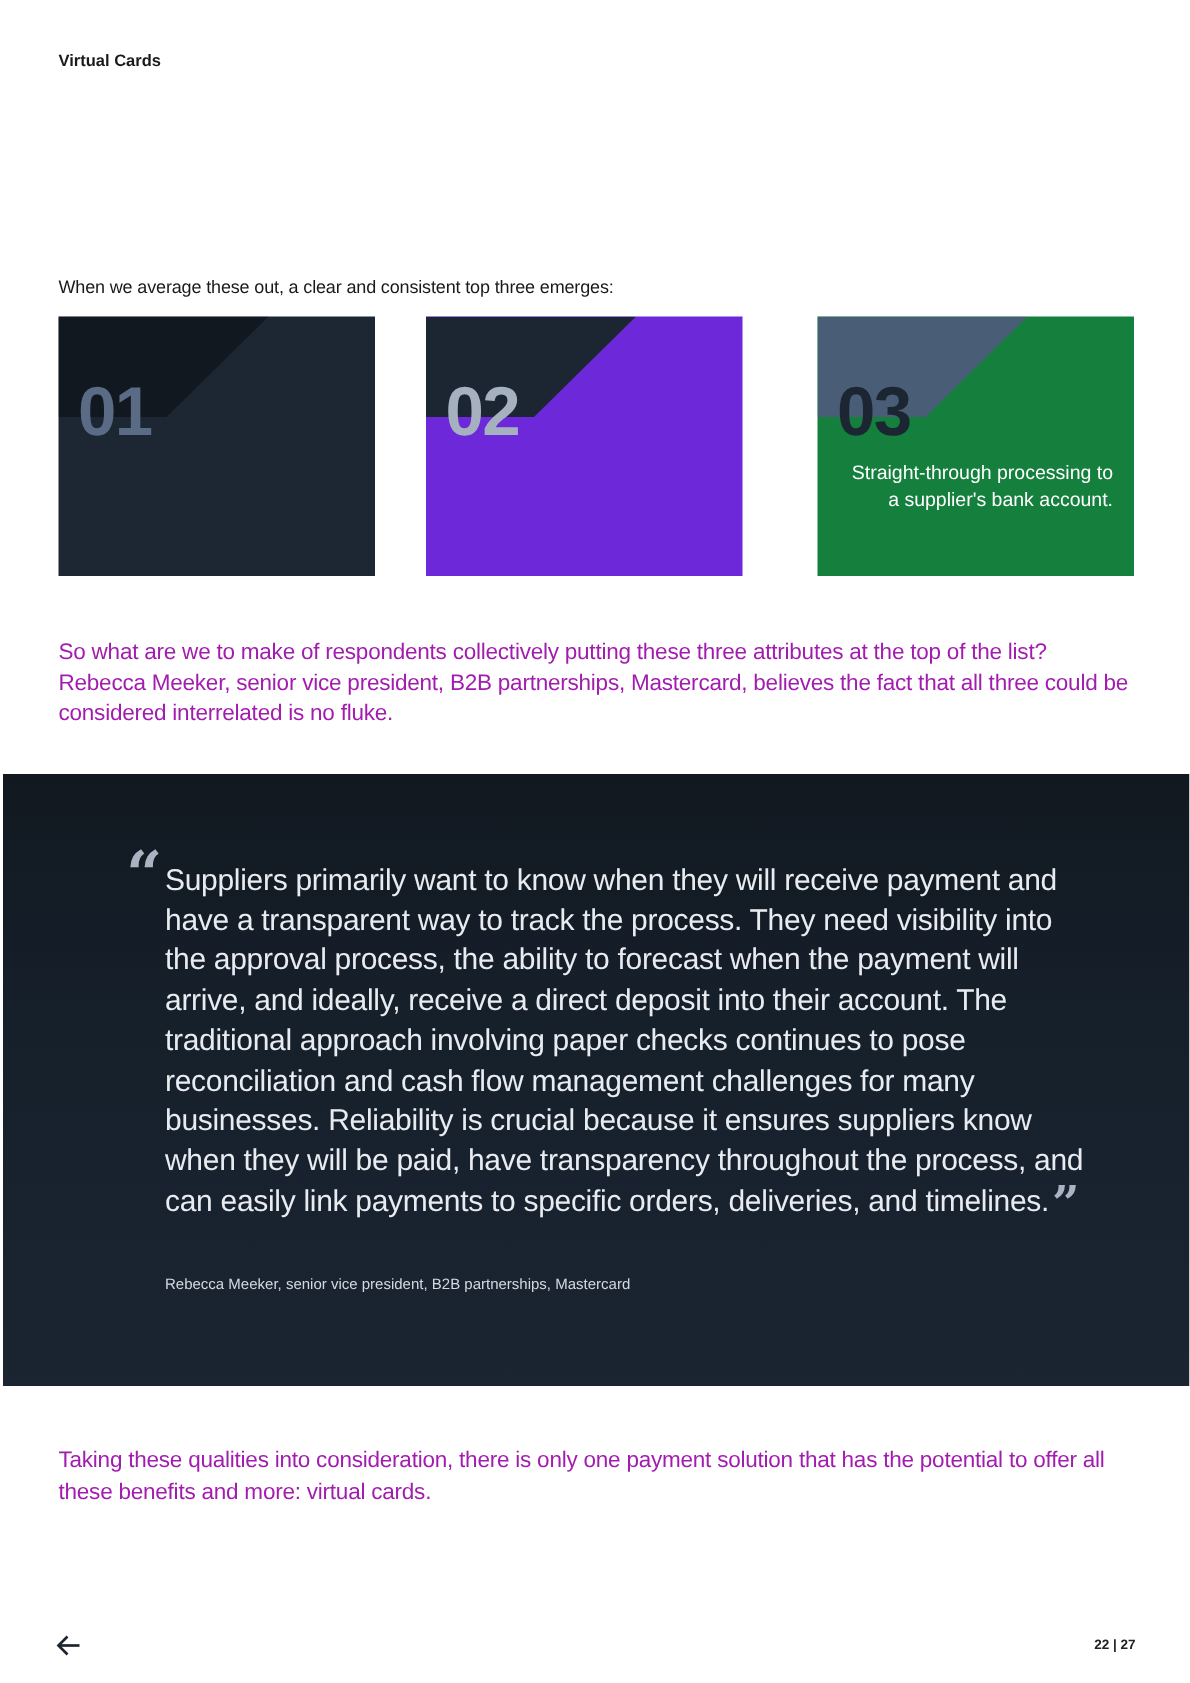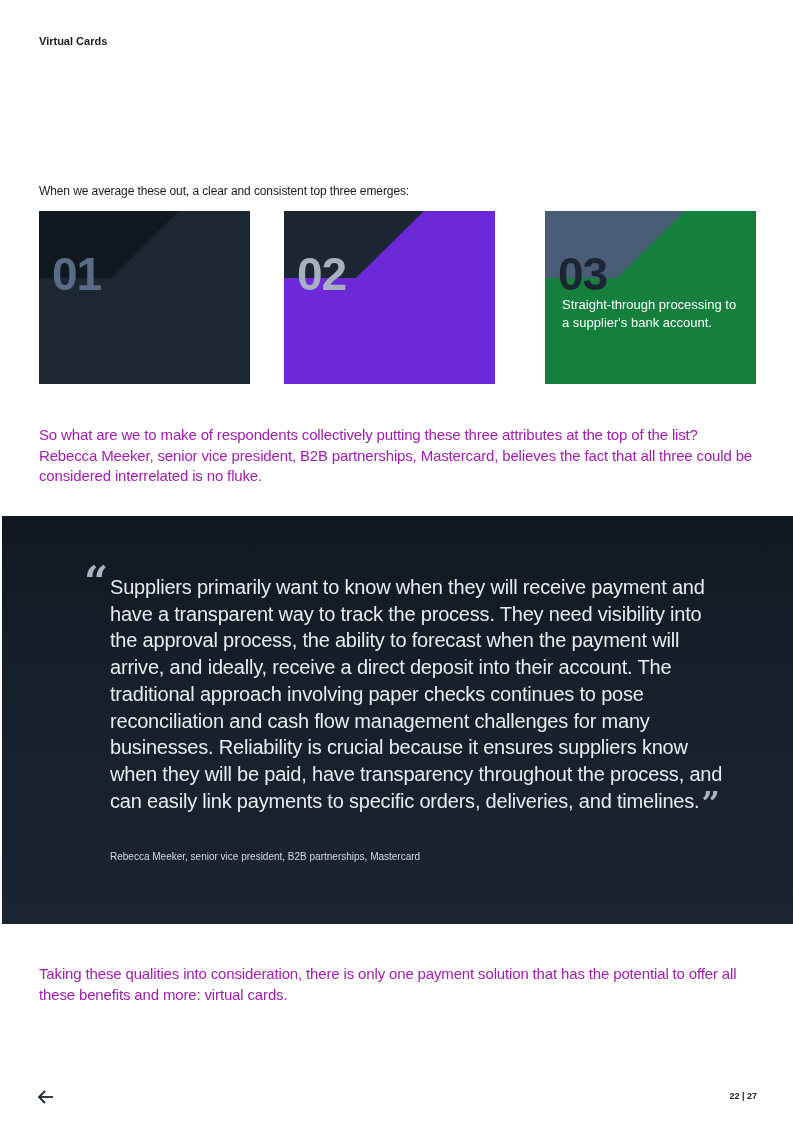--- a/index.html
+++ b/index.html
@@ -46,21 +46,21 @@
     <polygon points="0,0 140,0 72,67 0,67" fill="#1c2632"></polygon>
   </svg>
   <div class="num" style="color:#a6b1c0;">02</div>
 </div>
 
 <div class="card" style="left:545px; background:#15803d;">
   <svg class="corner" viewBox="0 0 211 67" preserveAspectRatio="none">
     <polygon points="0,0 140,0 72,67 0,67" fill="#4a5d76"></polygon>
   </svg>
   <div class="num" style="color:#1c2632;">03</div>
-  <div class="text" style="top:85px;">Straight-through processing to a supplier's bank account.</div>
+  <div class="text" style="top:95px;text-align:right;">Straight-through processing to a supplier's bank account.</div>
 </div>
 
 <div class="para" style="top:425px;">So what are we to make of respondents collectively putting these three attributes at the top of the list? Rebecca Meeker, senior vice president, B2B partnerships, Mastercard, believes the fact that all three could be considered interrelated is no fluke.</div>
 
 <div class="quote-box"></div>
 <div class="quote-open">“</div>
 <div class="quote-text"><span>Suppliers primarily want to know when they will receive payment and have a transparent way to track the process. They need visibility into the approval process, the ability to forecast when the payment will arrive, and ideally, receive a direct deposit into their account. The traditional approach involving paper checks continues to pose reconciliation and cash flow management challenges for many businesses. Reliability is crucial because it ensures suppliers know when they will be paid, have transparency throughout the process, and can easily link payments to specific orders, deliveries, and  timelines.</span><span class="quote-close">”</span></div>
 <div class="attribution">Rebecca Meeker, senior vice president, B2B partnerships, Mastercard</div>
 
 <div class="para" style="top:964px;">Taking these qualities into consideration, there is only one payment solution that has the potential to offer all these benefits and more: virtual cards.</div>

